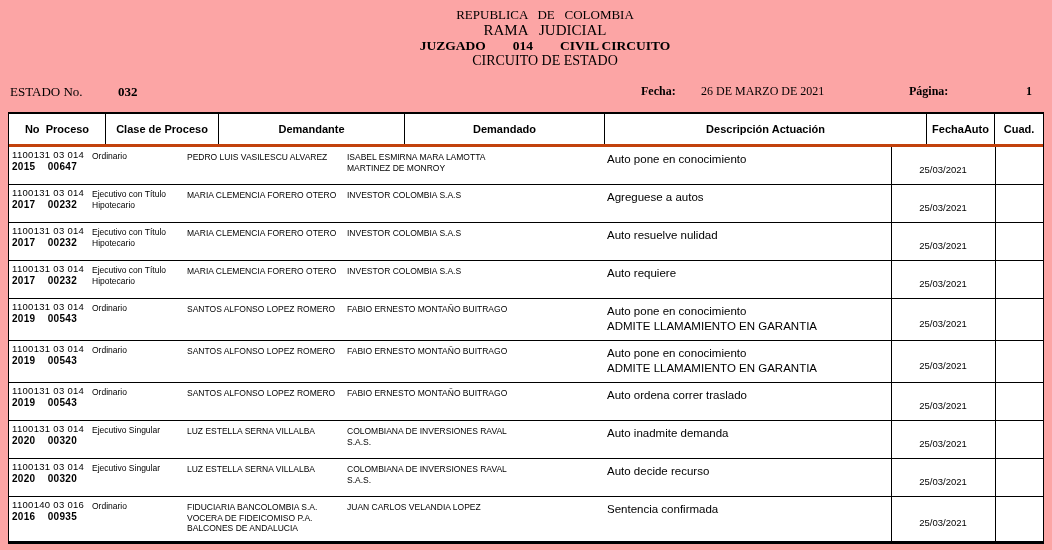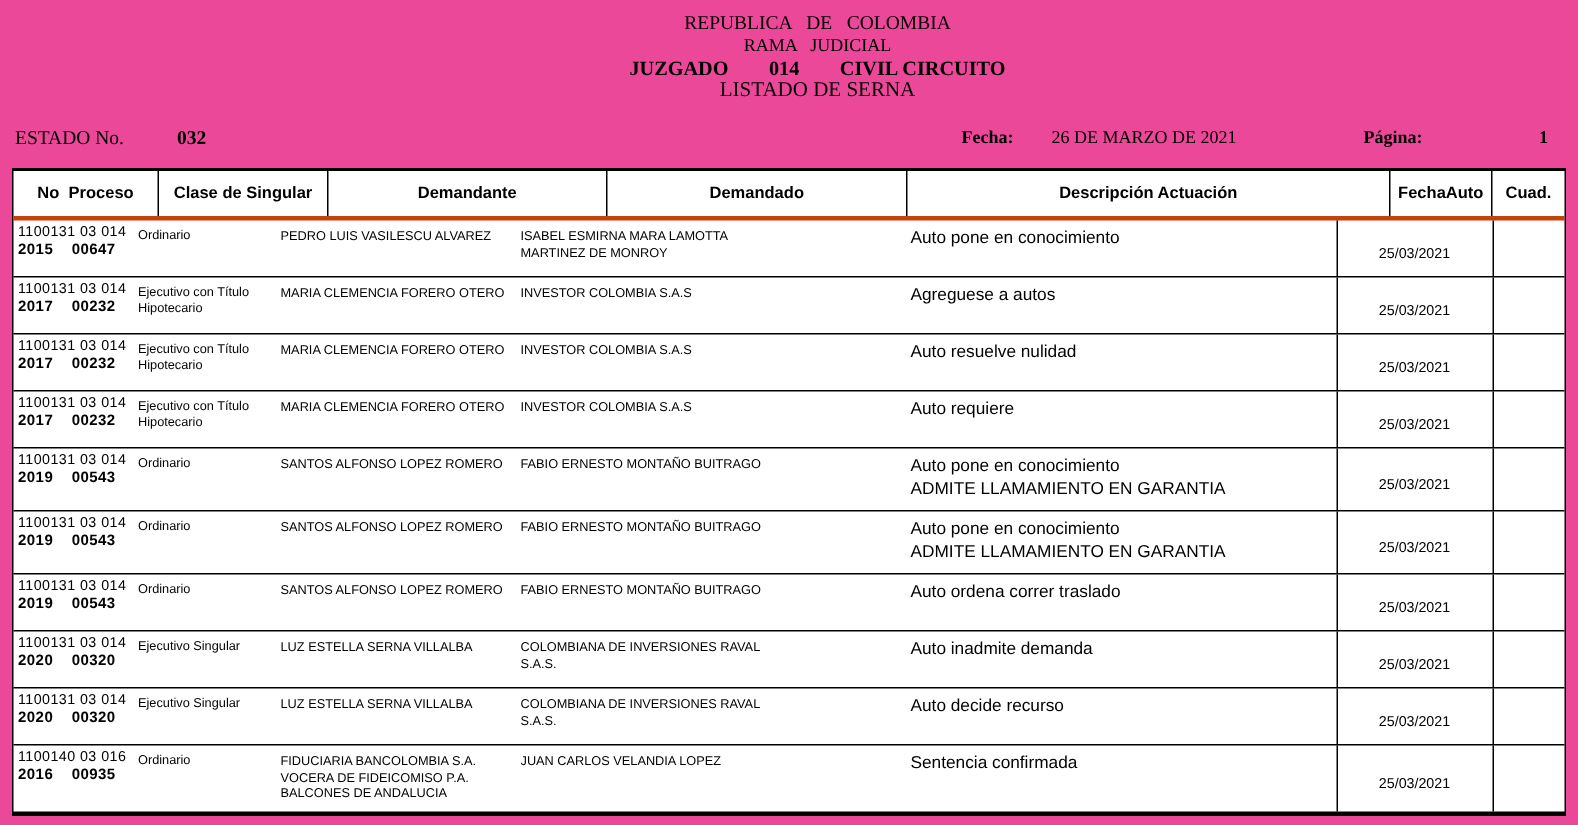--- a/index.html
+++ b/index.html
@@ -1,36 +1,36 @@
 <!DOCTYPE html>
 <html><head>
 <meta charset="utf-8">
 <style>
   * { box-sizing: border-box; margin: 0; padding: 0; }
   html, body { background: #ffffff; }
   .page {
     position: relative;
     width: 1052px;
     height: 550px;
-    background: #ec4899;
+    background: #fca5a5;
     color: #000000;
     font-family: "Liberation Sans", sans-serif;
     overflow: hidden;
   }
   .serif { font-family: "Liberation Serif", serif; }
 
   
   .doc-header {
     position: absolute;
     left: 38px; right: 0; top: 6px;
     text-align: center;
   }
   .doc-header > div { white-space: pre; }
   .dh1 { font-size: 13px;   line-height: 17px; }
-  .dh2 { font-size: 12px;   line-height: 15px; }
+  .dh2 { font-size: 15px;   line-height: 15px; }
   .dh3 { font-size: 13.5px; line-height: 15px; font-weight: bold; }
   .dh4 { font-size: 14px;   line-height: 15px; }
 
   
   .meta-row { position: absolute; left: 0; top: 84px; width: 1052px; height: 20px; }
   .meta-row span { position: absolute; top: 0; font-size: 13px; white-space: pre; }
   .m-estado-label { left: 10px; }
   .m-estado-value { left: 118px; font-weight: bold; }
   .m-fecha-label  { left: 641px; font-weight: bold; font-size: 12px !important; }
   .m-fecha-value  { left: 701px; font-size: 12px !important; }
@@ -103,36 +103,36 @@
 </style>
 </head>
 <body>
 
 <div class="page">
 
   <div class="doc-header serif">
     <div class="dh1">REPUBLICA   DE   COLOMBIA</div>
     <div class="dh2">RAMA   JUDICIAL</div>
     <div class="dh3">JUZGADO        014        CIVIL CIRCUITO</div>
-    <div class="dh4">LISTADO DE SERNA</div>
+    <div class="dh4">CIRCUITO DE ESTADO</div>
   </div>
 
   <div class="meta-row serif">
     <span class="m-estado-label">ESTADO No.</span>
     <span class="m-estado-value">032</span>
     <span class="m-fecha-label">Fecha:</span>
     <span class="m-fecha-value">26 DE MARZO DE 2021</span>
     <span class="m-pagina-label">Página:</span>
     <span class="m-pagina-value">1</span>
   </div>
 
   <div class="etable">
     <div class="thead">
       <div class="th th-proc">No  Proceso</div>
-      <div class="th th-clase">Clase de Singular</div>
+      <div class="th th-clase">Clase de Proceso</div>
       <div class="th th-dmte">Demandante</div>
       <div class="th th-dmdo">Demandado</div>
       <div class="th th-desc">Descripción Actuación</div>
       <div class="th th-fecha">
         <div>Fecha</div>
         <div>Auto</div>
       </div>
       <div class="th th-cuad">Cuad.</div>
     </div>
     <div class="tbody" id="tbody">

